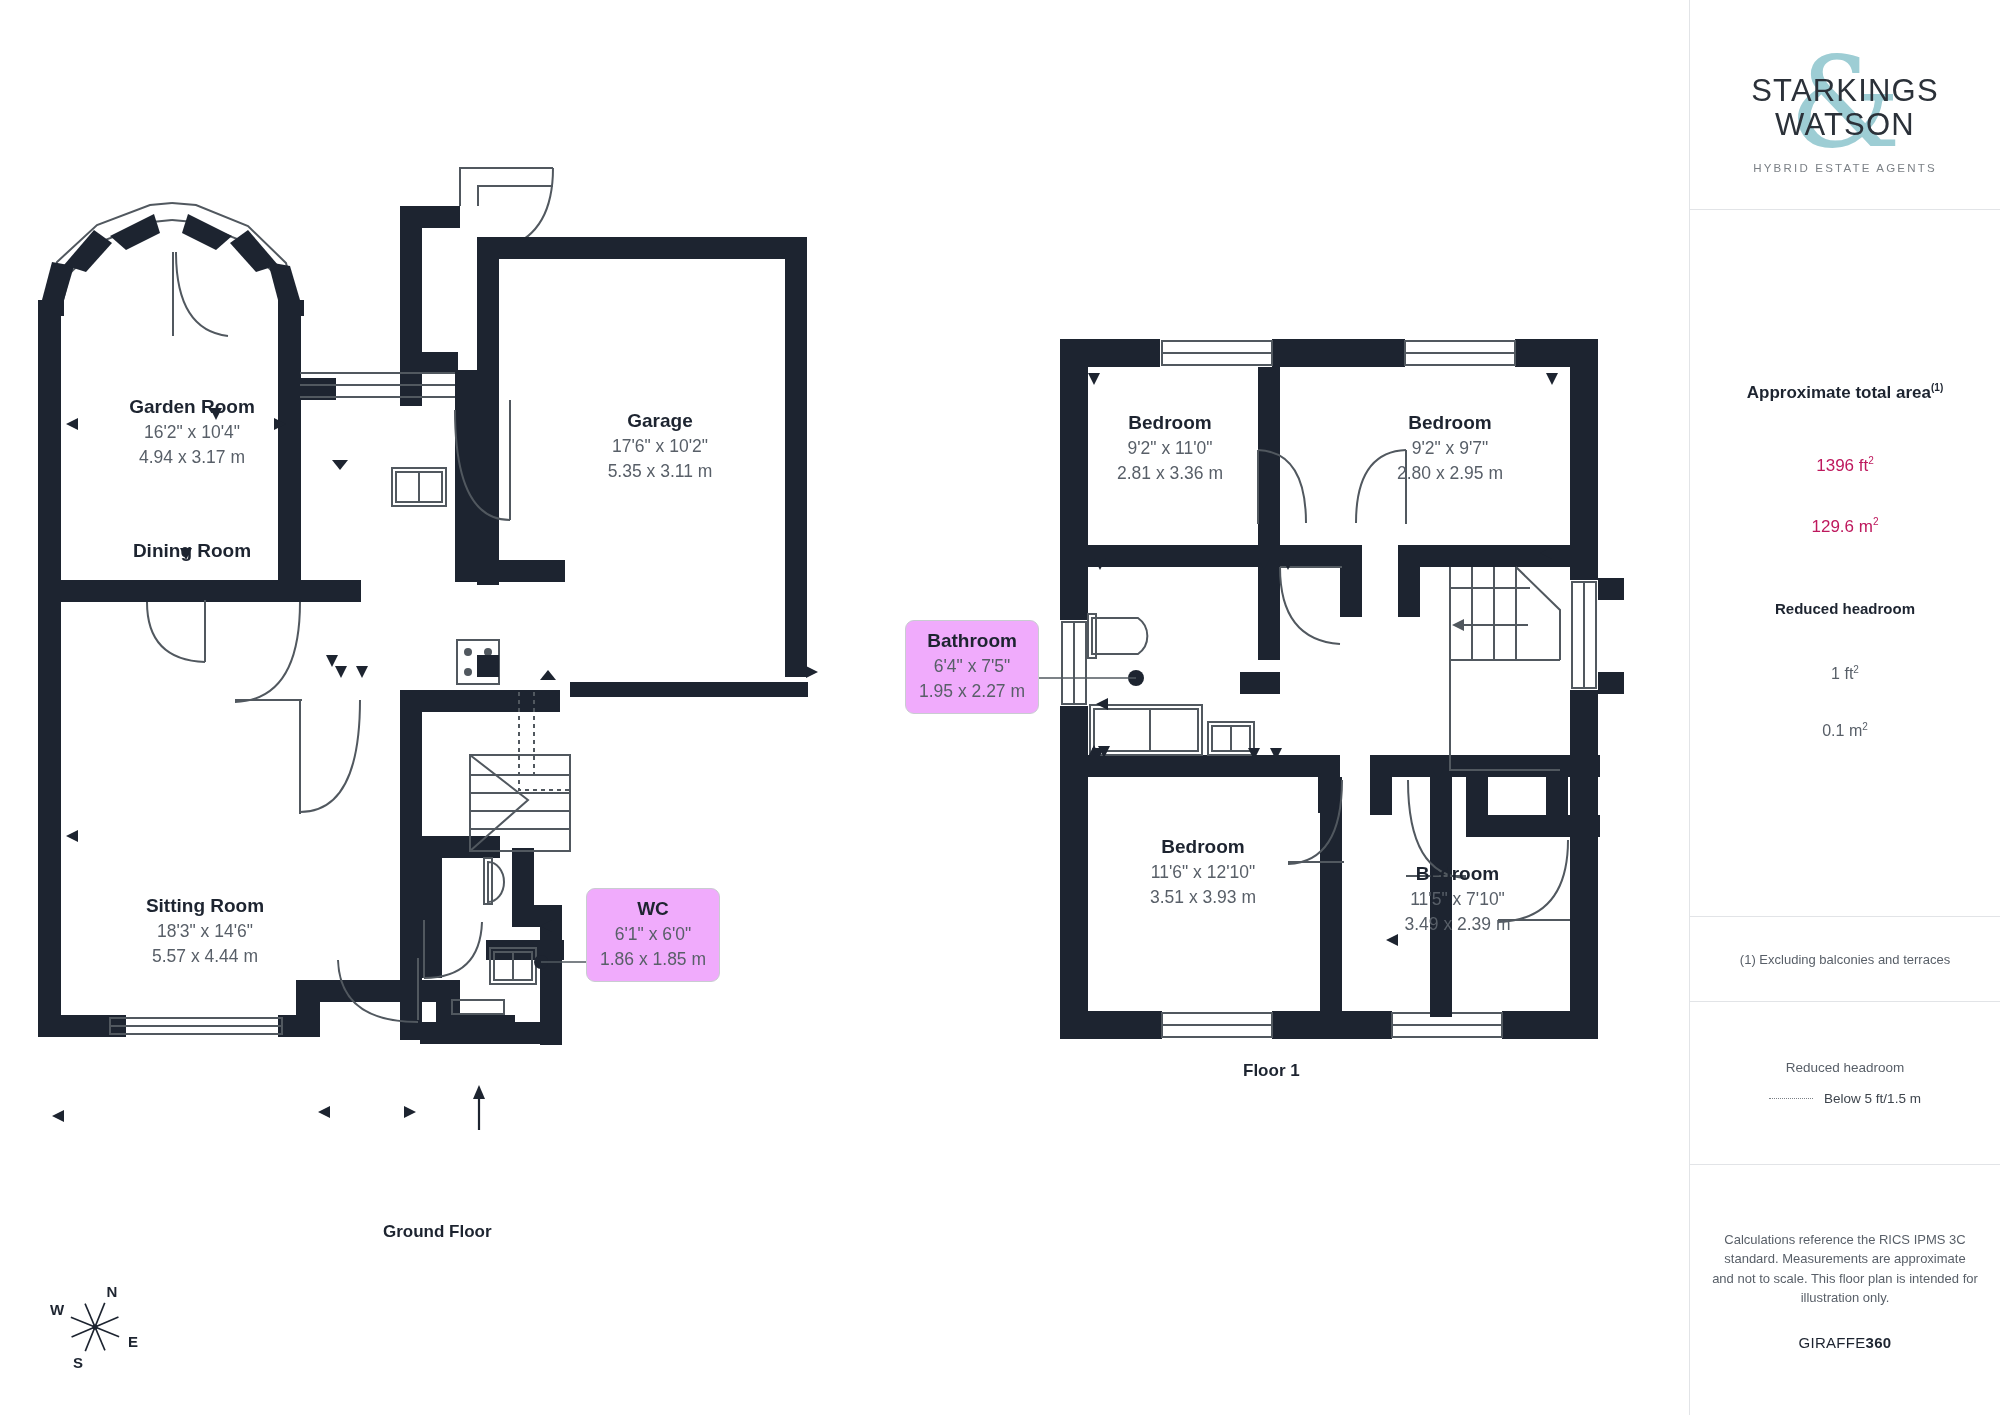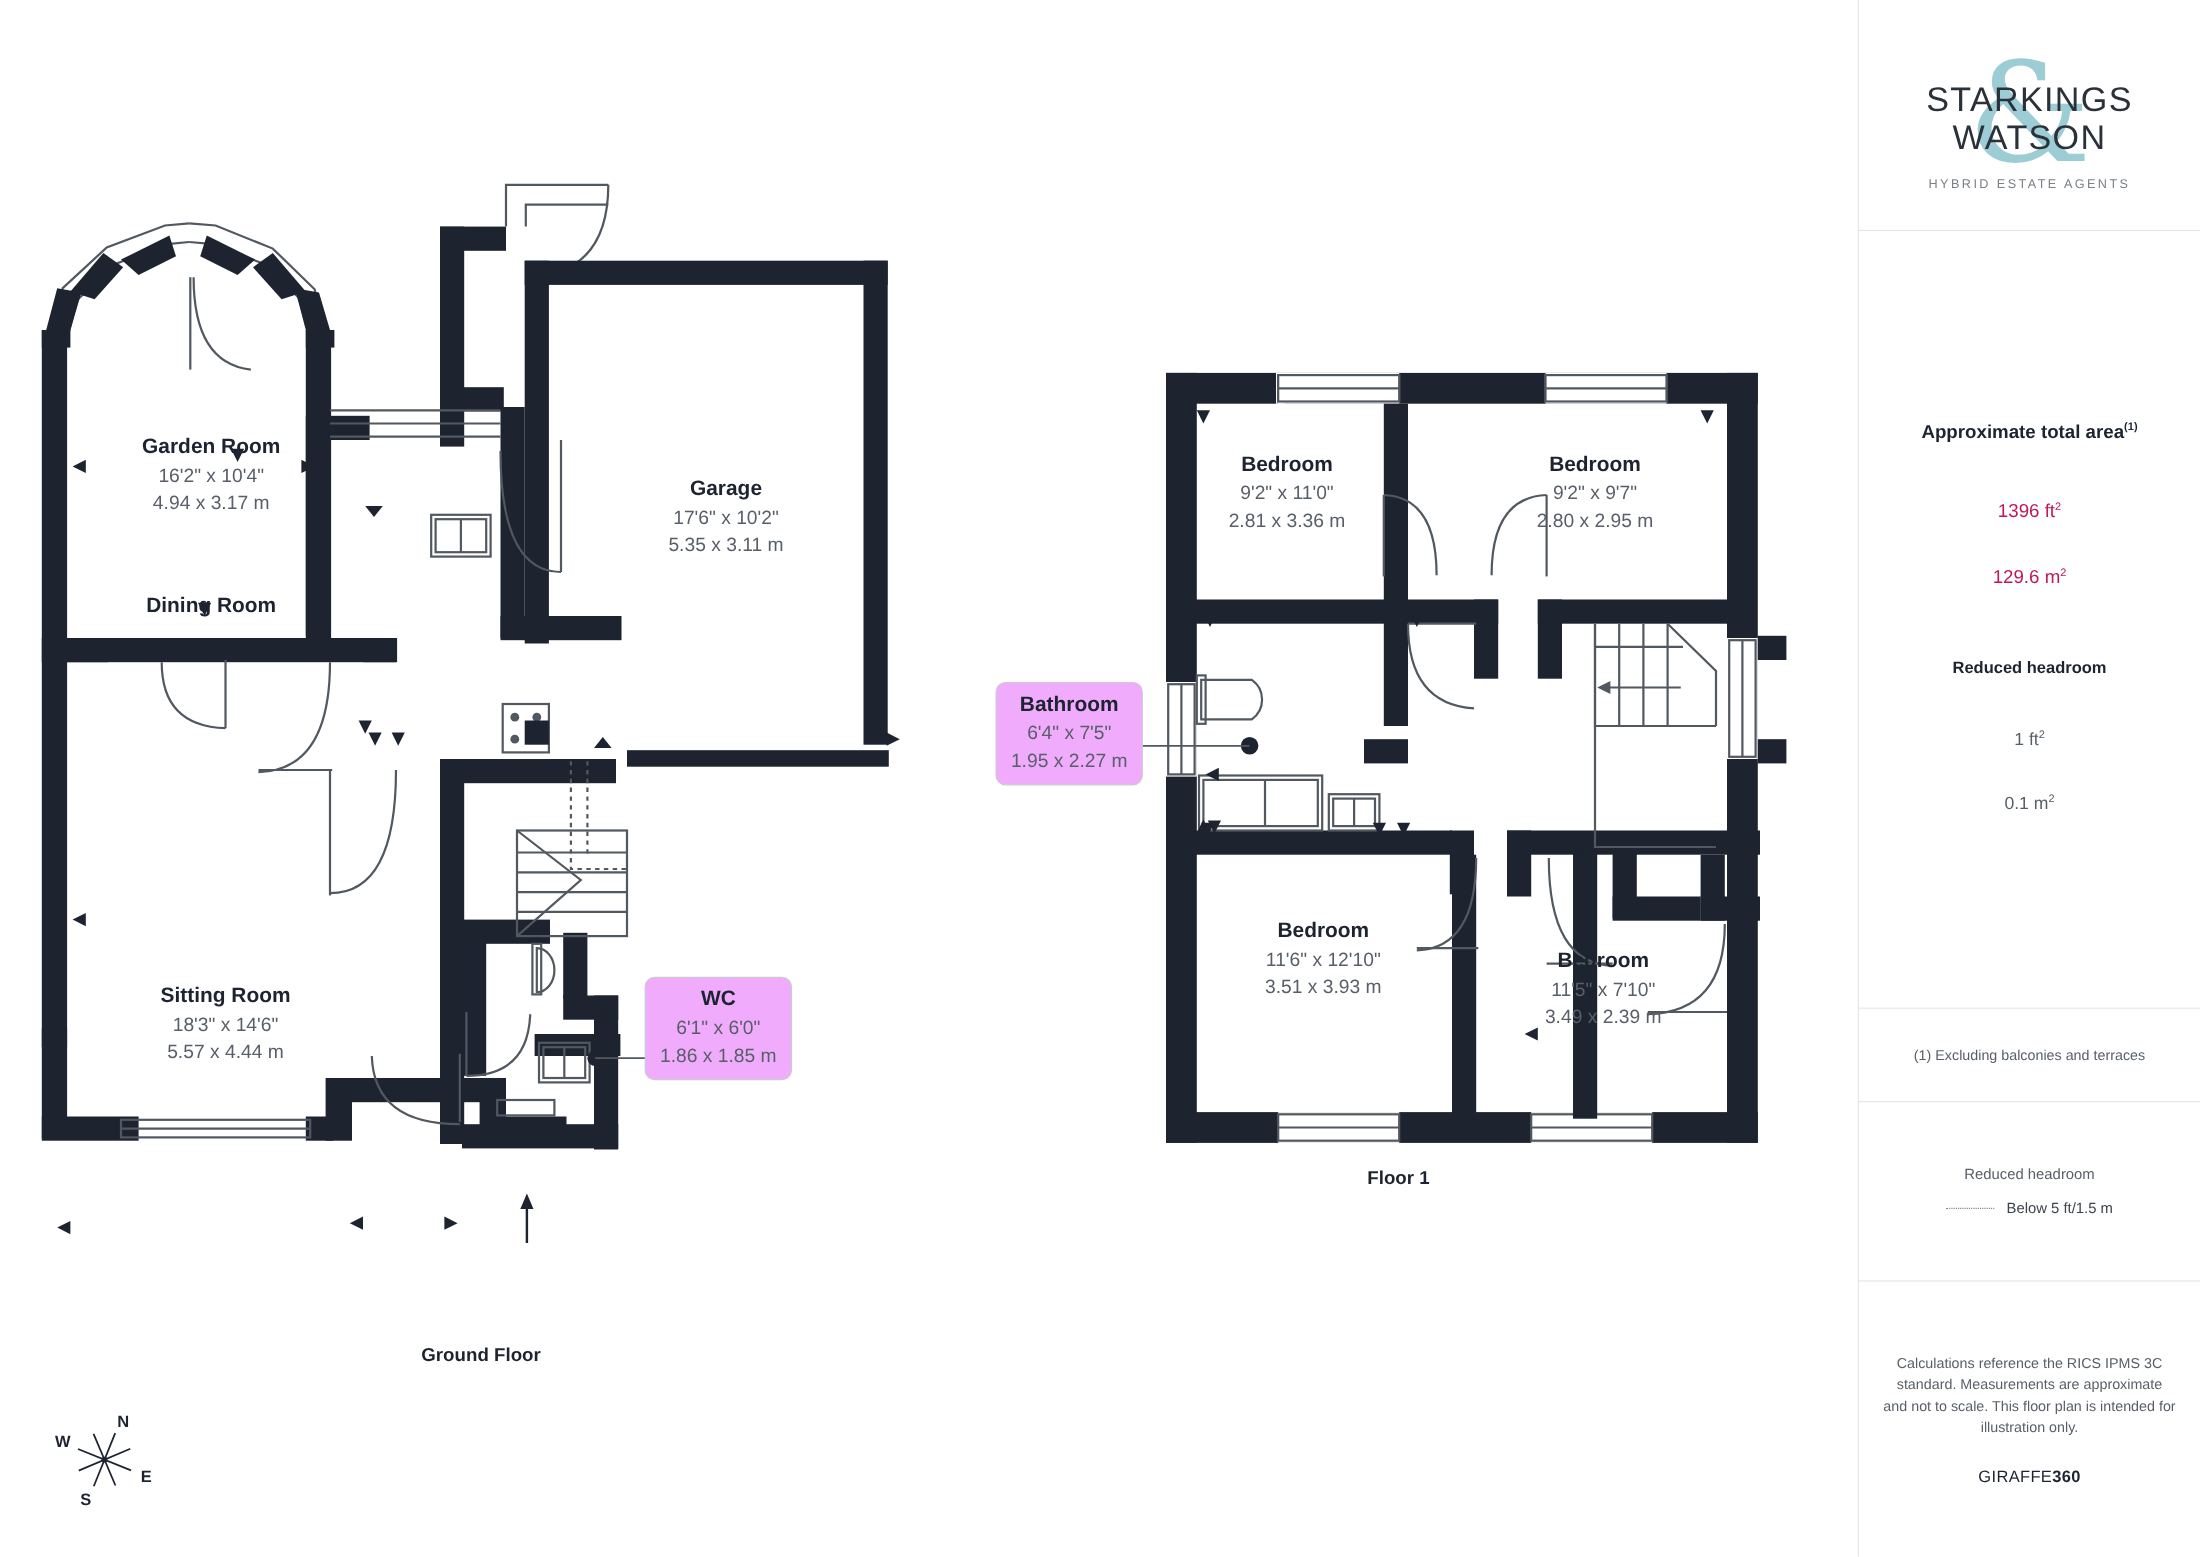--- a/index.html
+++ b/index.html
@@ -414,21 +414,21 @@
       <div class="rn">Garden Room</div>
       <div class="dm">16'2" x 10'4"</div>
       <div class="dm">4.94 x 3.17 m</div>
     </div>
 
     <div class="lbl" style="left:37px;top:538px;width:310px;">
       <div class="rn">Dining Room</div>
     </div>
 
 
-    <div class="lbl" style="left:540px;top:432px;width:240px;">
+    <div class="lbl" style="left:540px;top:408px;width:240px;">
       <div class="rn">Garage</div>
       <div class="dm">17'6" x 10'2"</div>
       <div class="dm">5.35 x 3.11 m</div>
     </div>
 
     <div class="lbl" style="left:55px;top:893px;width:300px;">
       <div class="rn">Sitting Room</div>
       <div class="dm">18'3" x 14'6"</div>
       <div class="dm">5.57 x 4.44 m</div>
     </div>

